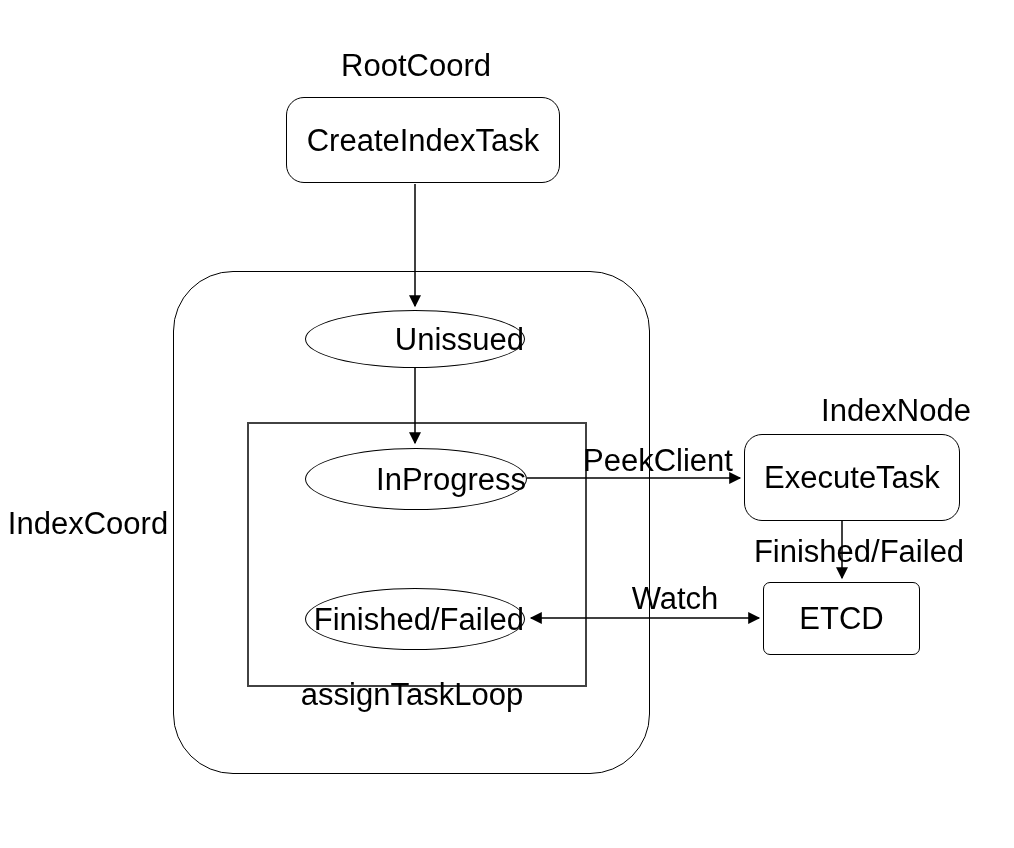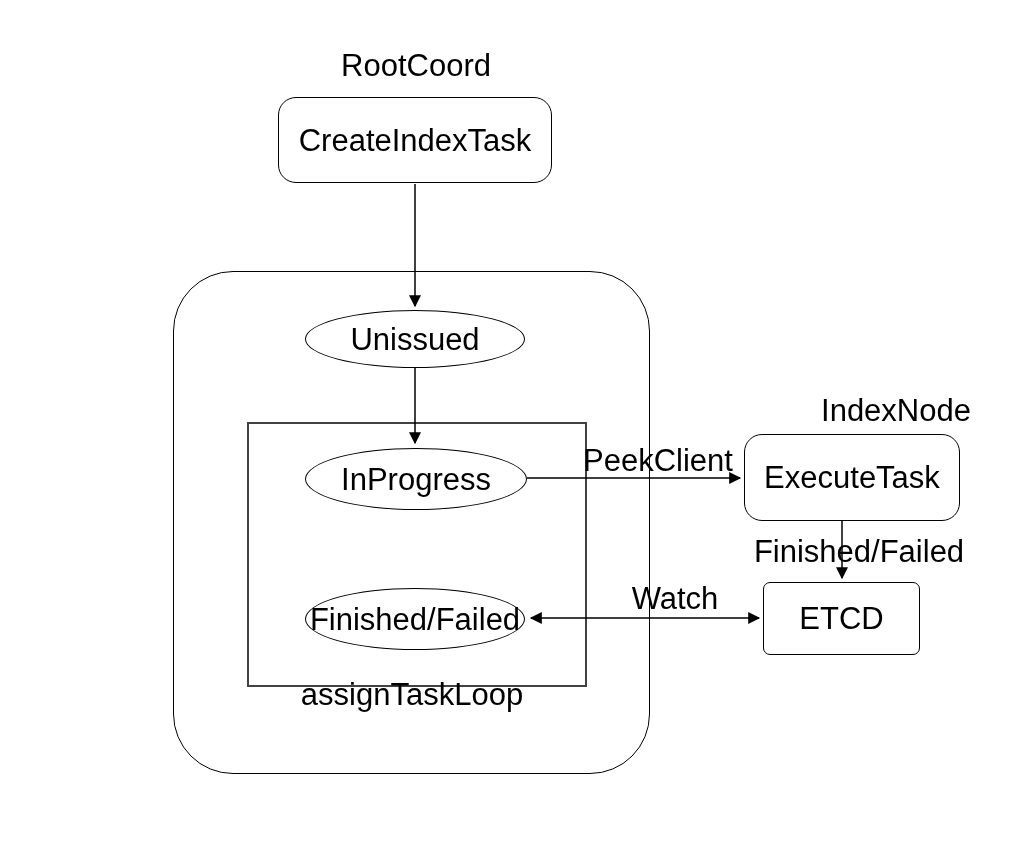--- a/index.html
+++ b/index.html
@@ -49,23 +49,23 @@
     align-items: center;
     justify-content: center;
     background: #ffffff;
     border: 1.5px solid #000000;
     font-size: 31px;
     line-height: 1;
     white-space: nowrap;
     box-sizing: border-box;
   }
   .node.rect { border-radius: 18px; }
-  .node.ellipse { border-radius: 50%; }
+  .node.ellipse { border-radius: 50%; justify-content: flex-end; }
 
-  #node-create-index-task { left: 278px; top: 97px;  width: 274px; height: 86px; text-align: center; }
+  #node-create-index-task { left: 286px; top: 97px;  width: 274px; height: 86px; text-align: center; }
   #node-execute-task      { left: 744px; top: 434px; width: 216px; height: 87px; }
   #node-etcd              { left: 763px; top: 582px; width: 157px; height: 73px; border-radius: 7px; }
   #node-unissued          { left: 305px; top: 310px; width: 220px; height: 58px; }
   #node-in-progress       { left: 305px; top: 448px; width: 222px; height: 62px; }
   #node-finished-failed   { left: 305px; top: 588px; width: 220px; height: 62px; }
 
   .diagram-label {
     position: absolute;
     font-size: 31px;
     line-height: 1.05;
@@ -95,20 +95,21 @@
       </marker>
     </defs>
     <line x1="415" y1="184" x2="415" y2="306" stroke="#000000" stroke-width="1.5" marker-end="url(#arrow)"></line>
     <line x1="415" y1="368" x2="415" y2="443" stroke="#000000" stroke-width="1.5" marker-end="url(#arrow)"></line>
     <line x1="527" y1="478" x2="740" y2="478" stroke="#000000" stroke-width="1.5" marker-end="url(#arrow)"></line>
     <line x1="842" y1="521" x2="842" y2="578" stroke="#000000" stroke-width="1.5" marker-end="url(#arrow)"></line>
     <line x1="531" y1="618" x2="759" y2="618" stroke="#000000" stroke-width="1.5" marker-start="url(#arrow)" marker-end="url(#arrow)"></line>
   </svg>
 
   <div class="diagram-label" id="label-root-coord">RootCoord</div>
+  <div class="diagram-label" id="label-index-coord">IndexCoord</div>
   <div class="diagram-label" id="label-index-node">IndexNode</div>
   <div class="diagram-label" id="label-assign-task-loop">assignTaskLoop</div>
   <div class="diagram-label" id="label-peek-client">PeekClient</div>
   <div class="diagram-label" id="label-watch">Watch</div>
   <div class="diagram-label" id="label-finished-failed-edge">Finished/Failed</div>
 
   <div class="node rect" id="node-create-index-task">
     <span>CreateIndexTask</span>
   </div>
 

